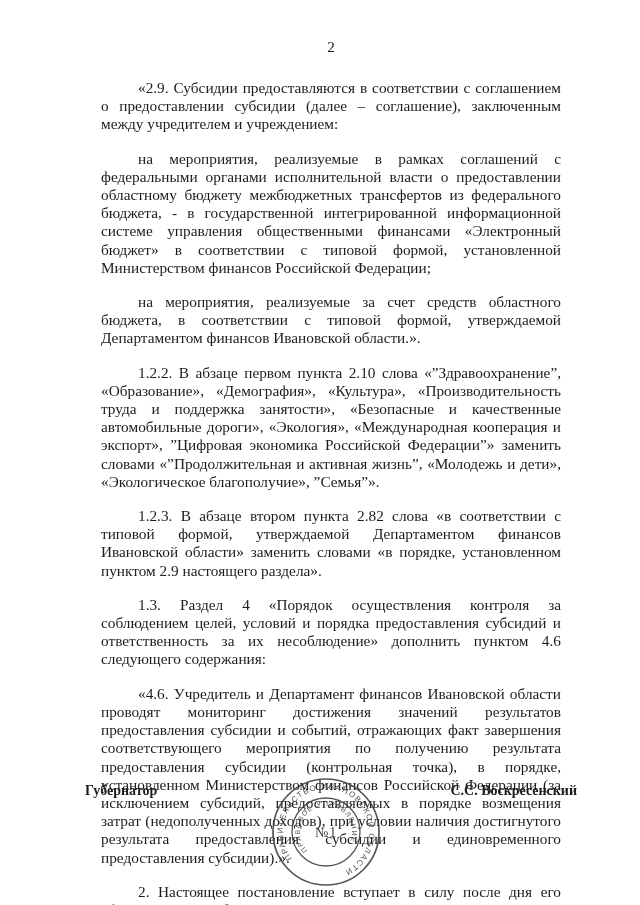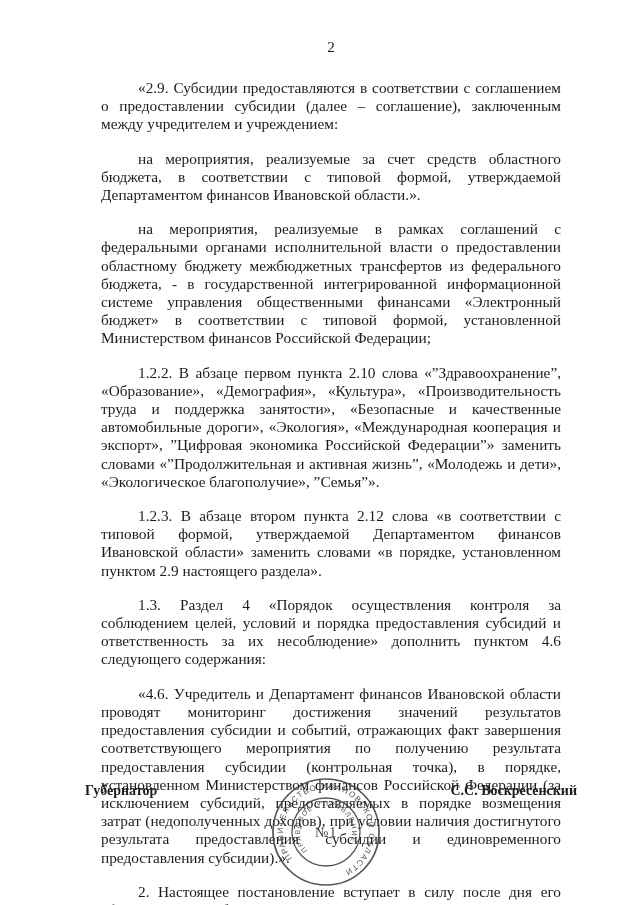--- a/index.html
+++ b/index.html
@@ -44,24 +44,24 @@
 </style>
 </head>
 <body>
 
 <div class="page">
 
   <div class="page-number">2</div>
 
   <div class="doc-body">
     <p>«2.9. Субсидии предоставляются в соответствии с соглашением о предоставлении субсидии (далее – соглашение), заключенным между учредителем и учреждением:</p>
+    <p>на мероприятия, реализуемые в рамках соглашений с федеральными органами исполнительной власти о предоставлении областному бюджету межбюджетных трансфертов из федерального бюджета, - в государственной интегрированной информационной системе управления общественными финансами «Электронный бюджет» в соответствии с типовой формой, установленной Министерством финансов Российской Федерации;</p>
     <p>на мероприятия, реализуемые за счет средств областного бюджета, в соответствии с типовой формой, утверждаемой Департаментом финансов Ивановской области.».</p>
-    <p>на мероприятия, реализуемые в рамках соглашений с федеральными органами исполнительной власти о предоставлении областному бюджету межбюджетных трансфертов из федерального бюджета, - в государственной интегрированной информационной системе управления общественными финансами «Электронный бюджет» в соответствии с типовой формой, установленной Министерством финансов Российской Федерации;</p>
     <p>1.2.2. В абзаце первом пункта 2.10 слова «”Здравоохранение”, «Образование», «Демография», «Культура», «Производительность труда и поддержка занятости», «Безопасные и качественные автомобильные дороги», «Экология», «Международная кооперация и экспорт», ”Цифровая экономика Российской Федерации”» заменить словами «”Продолжительная и активная жизнь”, «Молодежь и дети», «Экологическое благополучие», ”Семья”».</p>
-    <p>1.2.3. В абзаце втором пункта 2.12 слова «в соответствии с типовой формой, утверждаемой Департаментом финансов Ивановской области» заменить словами «в порядке, установленном пунктом 2.9 настоящего раздела».</p>
+    <p>1.2.3. В абзаце втором пункта 2.82 слова «в соответствии с типовой формой, утверждаемой Департаментом финансов Ивановской области» заменить словами «в порядке, установленном пунктом 2.9 настоящего раздела».</p>
     <p>1.3. Раздел 4 «Порядок осуществления контроля за соблюдением целей, условий и порядка предоставления субсидий и ответственность за их несоблюдение» дополнить пунктом 4.6 следующего содержания:</p>
     <p>«4.6. Учредитель и Департамент финансов Ивановской области проводят мониторинг достижения значений результатов предоставления субсидии и событий, отражающих факт завершения соответствующего мероприятия по получению результата предоставления субсидии (контрольная точка), в порядке, установленном Министерством финансов Российской Федерации (за исключением субсидий, предоставляемых в порядке возмещения затрат (недополученных доходов), при условии наличия достигнутого результата предоставления субсидии и единовременного предоставления субсидии).».</p>
     <p>2. Настоящее постановление вступает в силу после дня его официального опубликования.</p>
   </div>
 
   <div class="signature-row">
     <div class="sig-left">
       <div>Губернатор</div>
     </div>
     <div class="sig-name">С.С. Воскресенский</div>

